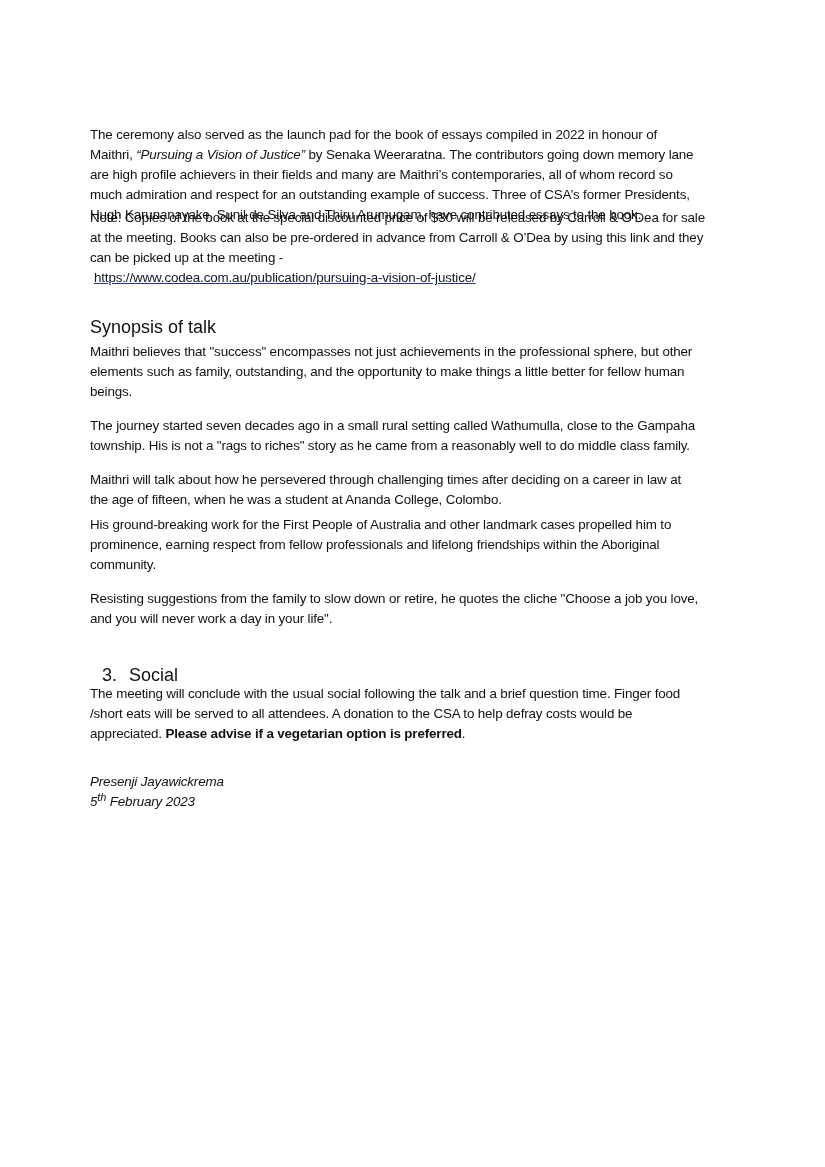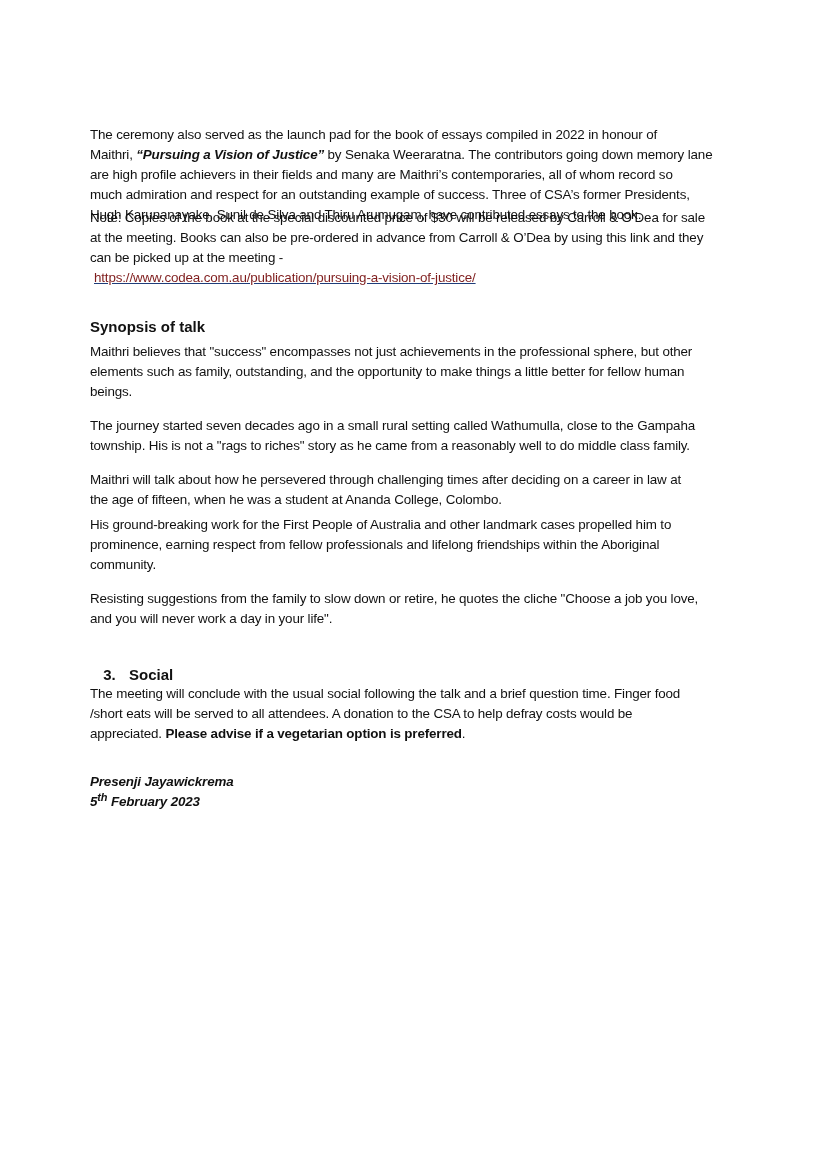--- a/index.html
+++ b/index.html
@@ -28,31 +28,31 @@
       font-size: 13.4px;
       line-height: 20px;
       letter-spacing: -0.15px;
       margin: 0;
       white-space: nowrap;
     }
     .line { display: block; }
     .heading {
       position: absolute;
       left: 0;
-      font-size: 15px;
-      font-weight: bold;
+      font-size: 18px;
+      font-weight: normal;
       line-height: 20px;
       margin: 0;
     }
     .link {
-      color: #7f1d1d;
+      color: #0f172a;
       text-decoration: underline;
       text-decoration-color: #1f3d7a;
     }
-    .italic { font-style: italic; font-weight: bold; }
+    .italic { font-style: italic; }
     .bold { font-weight: bold; }
     .sec-num {
       display: inline-block;
       width: 39px;
     }
     sup { font-size: 11px; line-height: 0; vertical-align: super; }
   </style>
 </head>
 <body>
 

